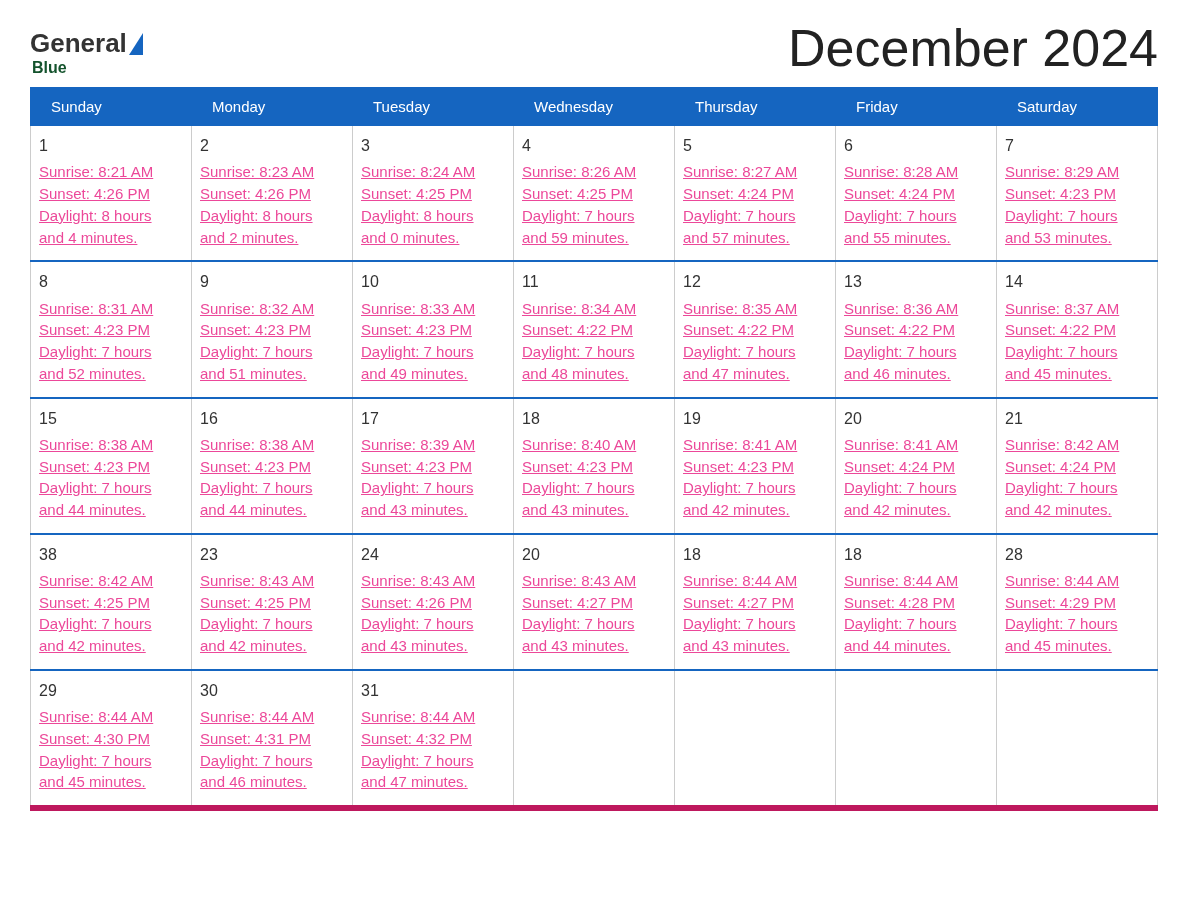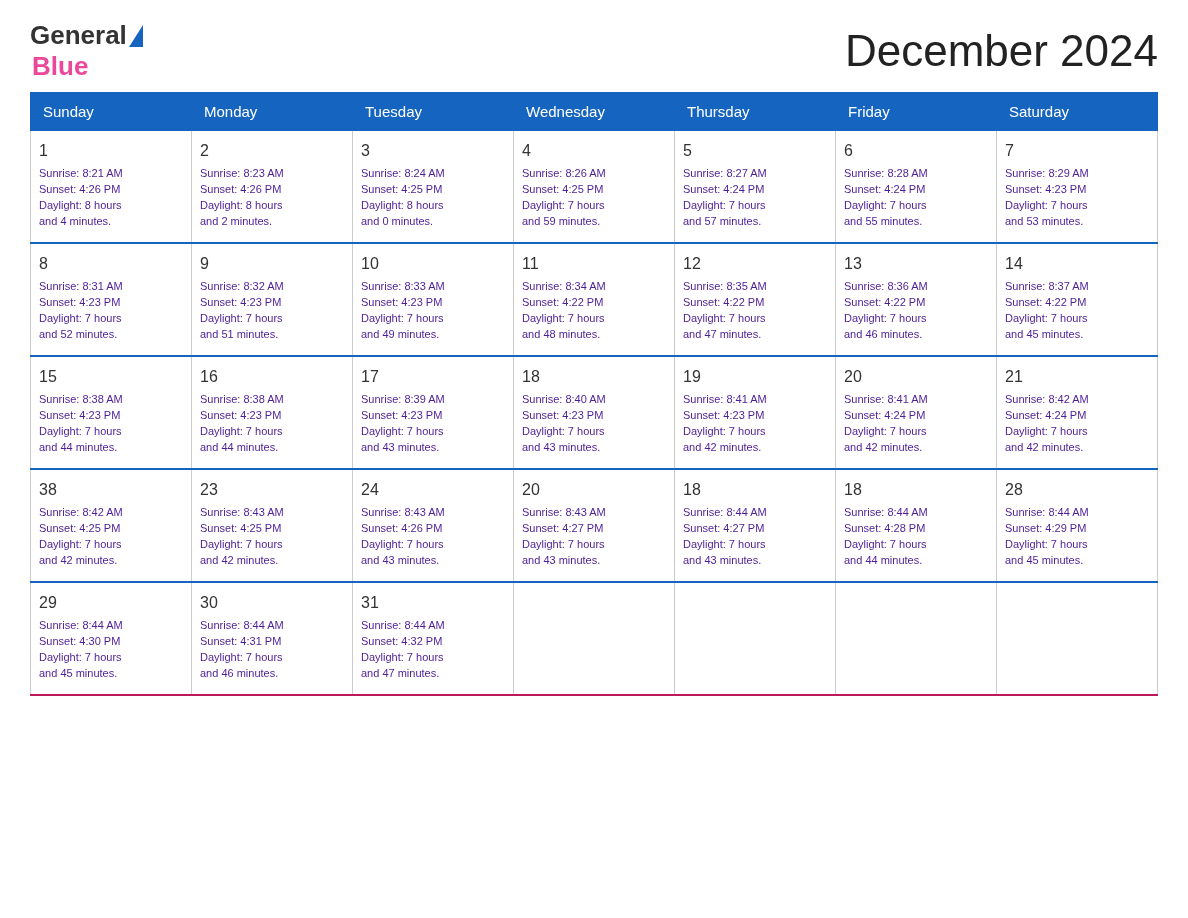--- a/index.html
+++ b/index.html
@@ -5,21 +5,21 @@
     * { box-sizing: border-box; margin: 0; padding: 0; }
     body {
       font-family: Arial, sans-serif;
       background: #fff;
       padding: 20px 30px;
       width: 1188px;
       min-height: 918px;
     }
     .header-row {
       display: flex;
-      align-items: center;
+      align-items: flex-end;
       justify-content: space-between;
       margin-bottom: 10px;
     }
     .logo {
       display: flex;
       align-items: center;
       gap: 4px;
     }
     .logo-text-general {
       font-size: 26px;
@@ -36,77 +36,78 @@
     }
     .logo-combined {
       display: flex;
       flex-direction: column;
     }
     .logo-line1 {
       display: flex;
       align-items: center;
     }
     .logo-line2 {
-      color: #ec4899;
-      font-size: 26px;
+      color: #14532d;
+      font-size: 16px;
       font-weight: bold;
       margin-left: 2px;
     }
     .title-block {
       text-align: right;
     }
     .month-title {
-      font-size: 44px;
+      font-size: 52px;
       font-weight: normal;
       color: #222;
       line-height: 1.1;
     }
     .location-title {
       font-size: 22px;
       color: #555;
       margin-top: 2px;
     }
     .calendar {
       width: 100%;
       border-collapse: collapse;
       margin-top: 10px;
     }
     .calendar th {
       background-color: #1565c0;
       color: #fff;
-      padding: 10px 12px;
+      padding: 10px 20px;
       font-size: 15px;
       font-weight: normal;
       text-align: left;
       border: 1px solid #1565c0;
     }
     .calendar td {
       vertical-align: top;
       padding: 8px 8px 12px 8px;
       border: 1px solid #ccc;
       width: 14.28%;
       font-size: 13px;
       color: #333;
       line-height: 1.45;
     }
     .calendar tr td {
       border-bottom: 2px solid #1565c0;
     }
     .calendar tr:last-child td {
-      border-bottom: 2px solid #be185d;
+      border-bottom: 6px solid #be185d;
     }
     .day-number {
       font-size: 16px;
       font-weight: normal;
       margin-bottom: 4px;
       color: #333;
     }
     .day-info {
-      font-size: 11px;
-      color: #4c1d95;
+      font-size: 15px;
+      color: #ec4899;
+      text-decoration: underline;
     }
     .empty-cell {
       background: #fff;
     }
   </style>
 </head>
 <body>
 
 <div class="header-row">
   <div class="logo">

